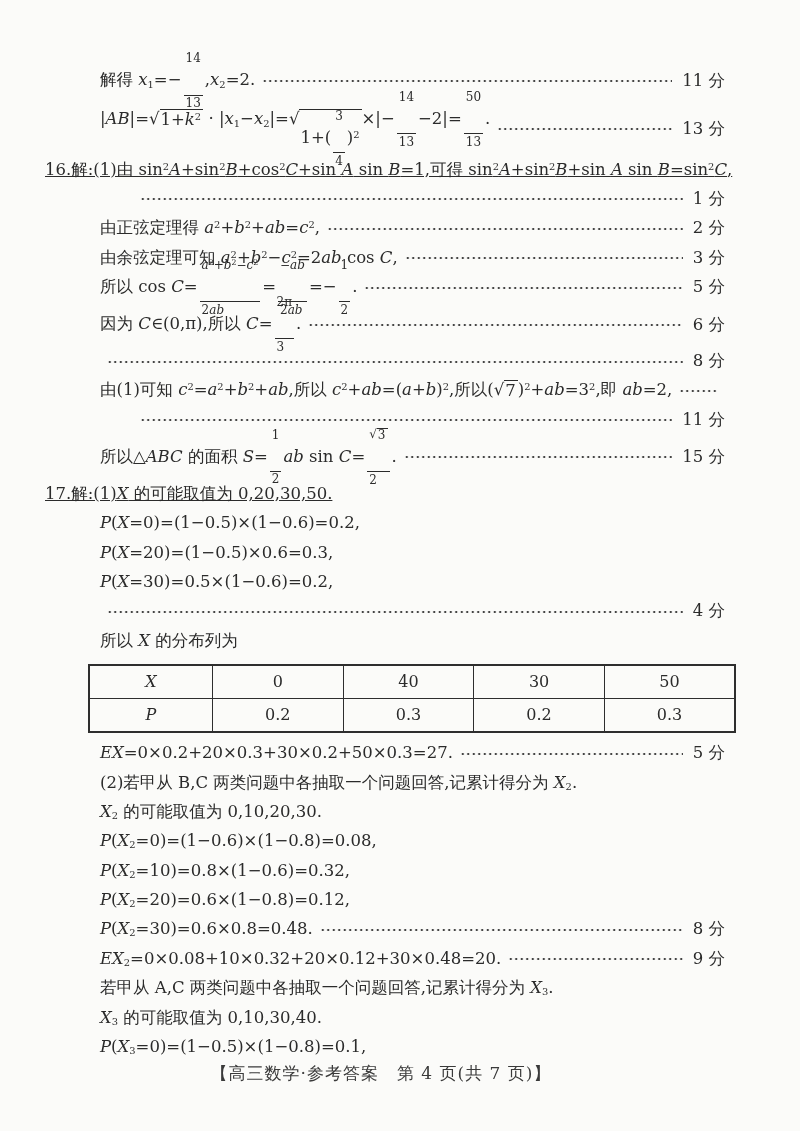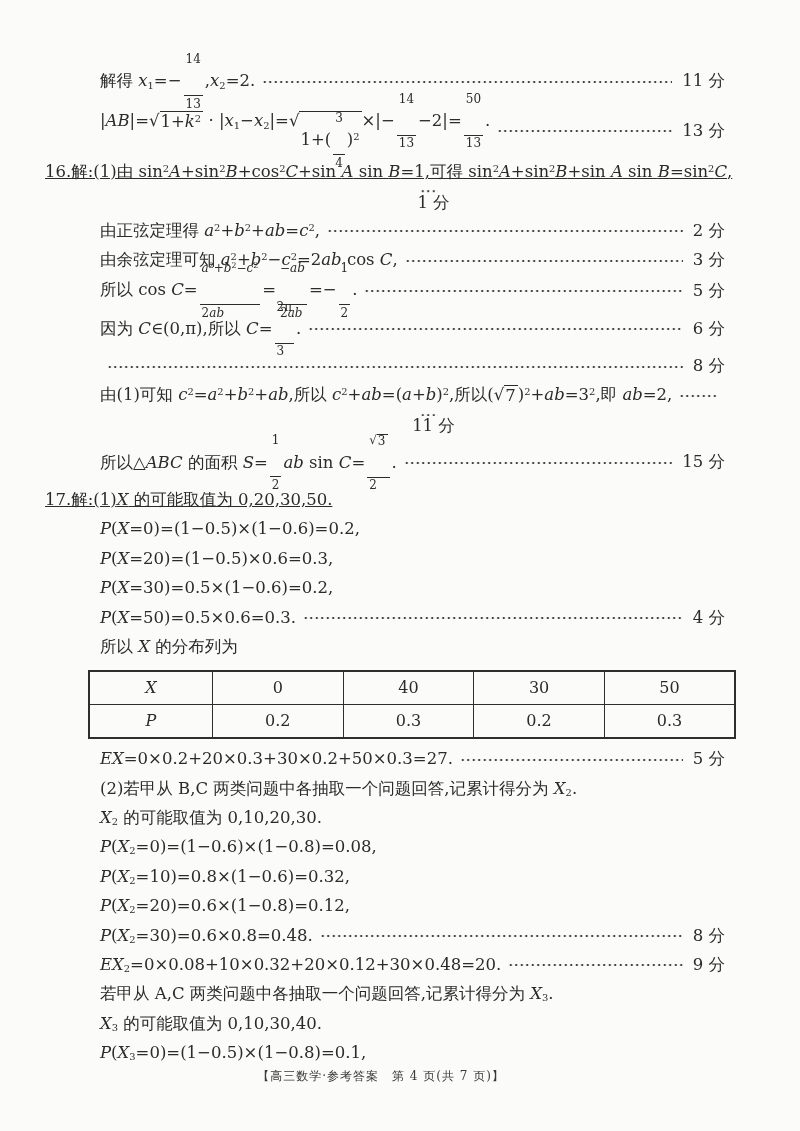--- a/index.html
+++ b/index.html
@@ -15,21 +15,21 @@
     padding:66px 75px 46px 0;
   }
   .line{
     display:flex;align-items:center;
     padding:3.2px 0;
     min-height:23px;
     line-height:1.25;
   }
   .ind-body{margin-left:100px;}
   .ind-item{margin-left:45px;text-decoration:underline;}
-  .ind-cont{margin-left:140px;flex-direction:column;}
+  .ind-cont{margin-left:140px;}
   .gap-lg{margin-top:14px;}
   .gap-md{margin-top:7px;}
   .content{white-space:nowrap;}
   i{font-family:"DejaVu Serif","Liberation Serif",serif;font-style:italic;}
   sup{font-size:0.6em;vertical-align:0.5em;line-height:0;}
   sub{font-size:0.6em;vertical-align:-0.25em;line-height:0;}
   .fr{display:inline-flex;flex-direction:column;
       vertical-align:middle;line-height:1.05;font-size:12px;margin:0 2px;}
   .fr .n{padding:0 2px 1.5px;}
   .fr .d{border-top:1.2px solid #2b2b2b;padding:1.5px 2px 0;margin-top:28px;}
@@ -46,21 +46,21 @@
   .score{white-space:nowrap;margin-left:2px;}
   .table-wrap{margin:8px 0 6px 88px;}
   table.dist{border-collapse:collapse;width:648px;table-layout:fixed;}
   table.dist td{
     border:1.4px solid #2e2e2e;height:32px;text-align:center;
     font-size:16px;padding:0;
   }
   table.dist tr td:first-child{width:122px;font-style:italic;}
   table.dist{border:2px solid #2e2e2e;}
   .footer{
-    margin-top:auto;text-align:center;font-size:12px;color:#3a3a3a;
+    margin-top:auto;text-align:center;font-size:17px;color:#3a3a3a;
     letter-spacing:1px;padding-left:37px;
   }
 </style>
 </head>
 <body>
 
 <div class="line ind-body">
   <span class="content">解得 <i>x</i><sub>1</sub>=−<span class="fr">
         <span class="n">14</span>
         <span class="d">13</span>
@@ -175,21 +175,20 @@
 <div class="line ind-body">
   <span class="content"><i>P</i>(<i>X</i>=0)=(1−0.5)×(1−0.6)=0.2,</span>
 </div>
 <div class="line ind-body">
   <span class="content"><i>P</i>(<i>X</i>=20)=(1−0.5)×0.6=0.3,</span>
 </div>
 <div class="line ind-body">
   <span class="content"><i>P</i>(<i>X</i>=30)=0.5×(1−0.6)=0.2,</span>
 </div>
 <div class="line ind-body">
-  <span class="content"><i>P</i>(<i>X</i>=50)=0.5×0.6=0.3.</span>
   <span class="dots"></span>
   <span class="score">4 分</span>
 </div>
 
 <div class="line ind-body">
   <span class="content">所以 <i>X</i> 的分布列为</span>
 </div>
 
 <div class="table-wrap">
   <table class="dist">

